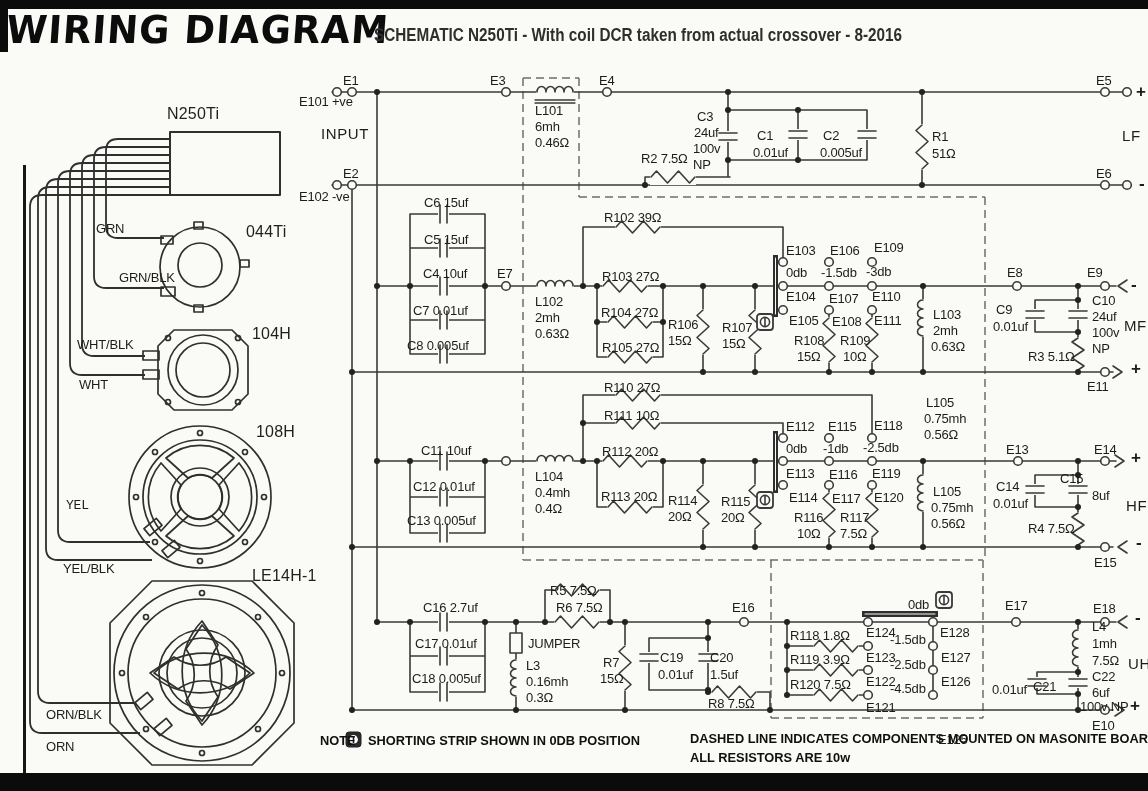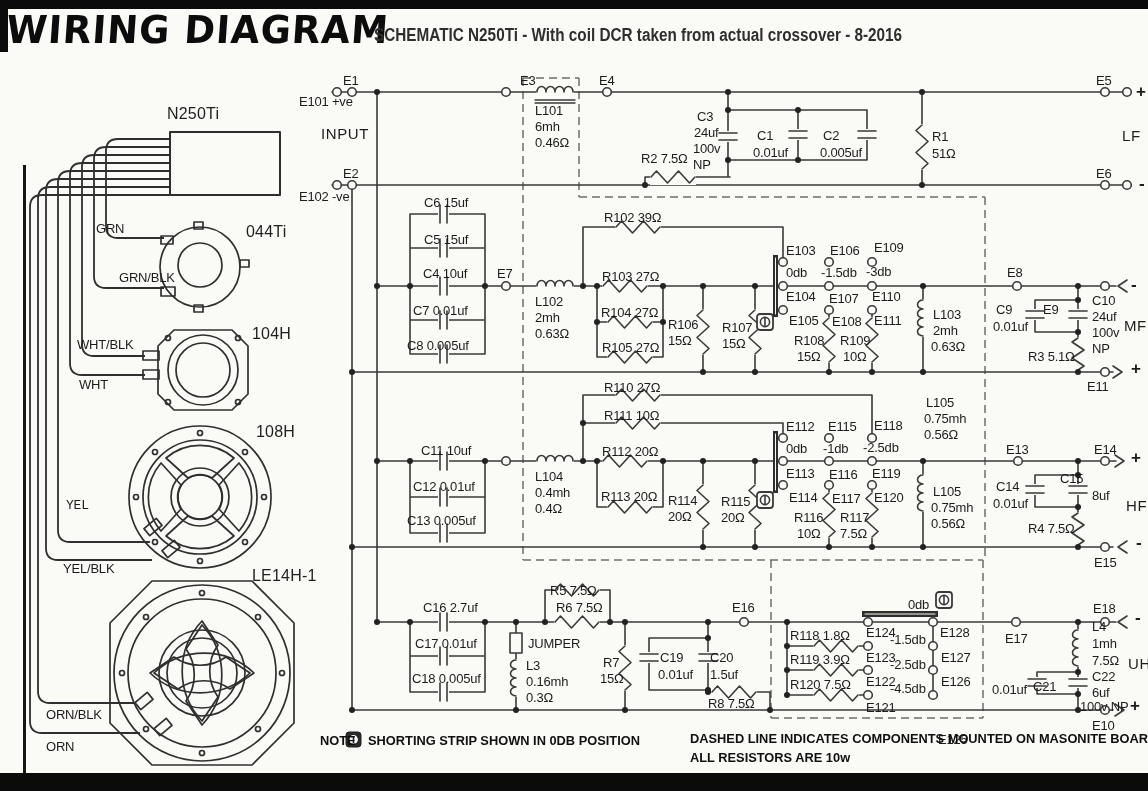--- a/index.html
+++ b/index.html
@@ -415,21 +415,21 @@
       <line x1="353.5" y1="736" x2="353.5" y2="743" stroke-width="1.6"></line>
     </g>
   </svg>
 
   <div id="label-layer">
       <div class="lbl" style="left: 343px; top: 74px;">E1</div>
       <div class="lbl" style="left: 299px; top: 95px;">E101 +ve</div>
       <div class="lbl lg" style="left: 321px; top: 126px;">INPUT</div>
       <div class="lbl" style="left: 343px; top: 167px;">E2</div>
       <div class="lbl" style="left: 299px; top: 190px;">E102 -ve</div>
-      <div class="lbl" style="left: 520px; top: 74px; text-align: center;">E3</div>
+      <div class="lbl" style="left: 490px; top: 74px; text-align: center;">E3</div>
       <div class="lbl" style="left: 599px; top: 74px;">E4</div>
       <div class="lbl" style="left: 1096px; top: 74px;">E5</div>
       <div class="lbl sign" style="left: 1136px; top: 82px;">+</div>
       <div class="lbl lg" style="left: 1122px; top: 128px;">LF</div>
       <div class="lbl" style="left: 1096px; top: 167px;">E6</div>
       <div class="lbl sign" style="left: 1139px; top: 174px;">-</div>
       <div class="lbl" style="left: 535px; top: 104px;">L101</div>
       <div class="lbl" style="left: 535px; top: 120px;">6mh</div>
       <div class="lbl" style="left: 535px; top: 136px;">0.46Ω</div>
       <div class="lbl" style="left: 697px; top: 110px;">C3</div>
@@ -473,21 +473,21 @@
       <div class="lbl" style="left: 832px; top: 315px;">E108</div>
       <div class="lbl" style="left: 874px; top: 314px;">E111</div>
       <div class="lbl" style="left: 794px; top: 334px;">R108</div>
       <div class="lbl" style="left: 797px; top: 350px;">15Ω</div>
       <div class="lbl" style="left: 840px; top: 334px;">R109</div>
       <div class="lbl" style="left: 843px; top: 350px;">10Ω</div>
       <div class="lbl" style="left: 933px; top: 308px;">L103</div>
       <div class="lbl" style="left: 933px; top: 324px;">2mh</div>
       <div class="lbl" style="left: 931px; top: 340px;">0.63Ω</div>
       <div class="lbl" style="left: 1007px; top: 266px;">E8</div>
-      <div class="lbl" style="left: 1043px; top: 266px; margin-top: 37px;">E9</div>
+      <div class="lbl" style="left: 1087px; top: 266px;">E9</div>
       <div class="lbl sign" style="left: 1131px; top: 275px;">-</div>
       <div class="lbl" style="left: 996px; top: 303px;">C9</div>
       <div class="lbl" style="left: 993px; top: 320px;">0.01uf</div>
       <div class="lbl" style="left: 1092px; top: 294px;">C10</div>
       <div class="lbl" style="left: 1092px; top: 310px;">24uf</div>
       <div class="lbl" style="left: 1092px; top: 326px;">100v</div>
       <div class="lbl" style="left: 1092px; top: 342px;">NP</div>
       <div class="lbl" style="left: 1028px; top: 350px;">R3 5.1Ω</div>
       <div class="lbl lg" style="left: 1124px; top: 318px;">MF</div>
       <div class="lbl" style="left: 1087px; top: 380px;">E11</div>
@@ -564,21 +564,21 @@
       <div class="lbl" style="left: 890px; top: 633px;">-1.5db</div>
       <div class="lbl" style="left: 866px; top: 651px;">E123</div>
       <div class="lbl" style="left: 890px; top: 658px;">-2.5db</div>
       <div class="lbl" style="left: 866px; top: 675px;">E122</div>
       <div class="lbl" style="left: 890px; top: 682px;">-4.5db</div>
       <div class="lbl" style="left: 866px; top: 701px;">E121</div>
       <div class="lbl" style="left: 940px; top: 626px;">E128</div>
       <div class="lbl" style="left: 941px; top: 651px;">E127</div>
       <div class="lbl" style="left: 941px; top: 675px;">E126</div>
       <div class="lbl" style="left: 938px; top: 701px; margin-top: 32px;">E125</div>
-      <div class="lbl" style="left: 1005px; top: 632px;">E17</div>
+      <div class="lbl" style="left: 1005px; top: 599px;">E17</div>
       <div class="lbl" style="left: 1093px; top: 602px;">E18</div>
       <div class="lbl sign" style="left: 1135px; top: 608px;">-</div>
       <div class="lbl" style="left: 1092px; top: 620px;">L4</div>
       <div class="lbl" style="left: 1092px; top: 637px;">1mh</div>
       <div class="lbl" style="left: 1092px; top: 654px;">7.5Ω</div>
       <div class="lbl" style="left: 1033px; top: 666px; margin-top: 14px;">C21</div>
       <div class="lbl" style="left: 992px; top: 683px;">0.01uf</div>
       <div class="lbl" style="left: 1092px; top: 670px;">C22</div>
       <div class="lbl" style="left: 1092px; top: 686px;">6uf</div>
       <div class="lbl" style="left: 1080px; top: 700px;">100v NP</div>

